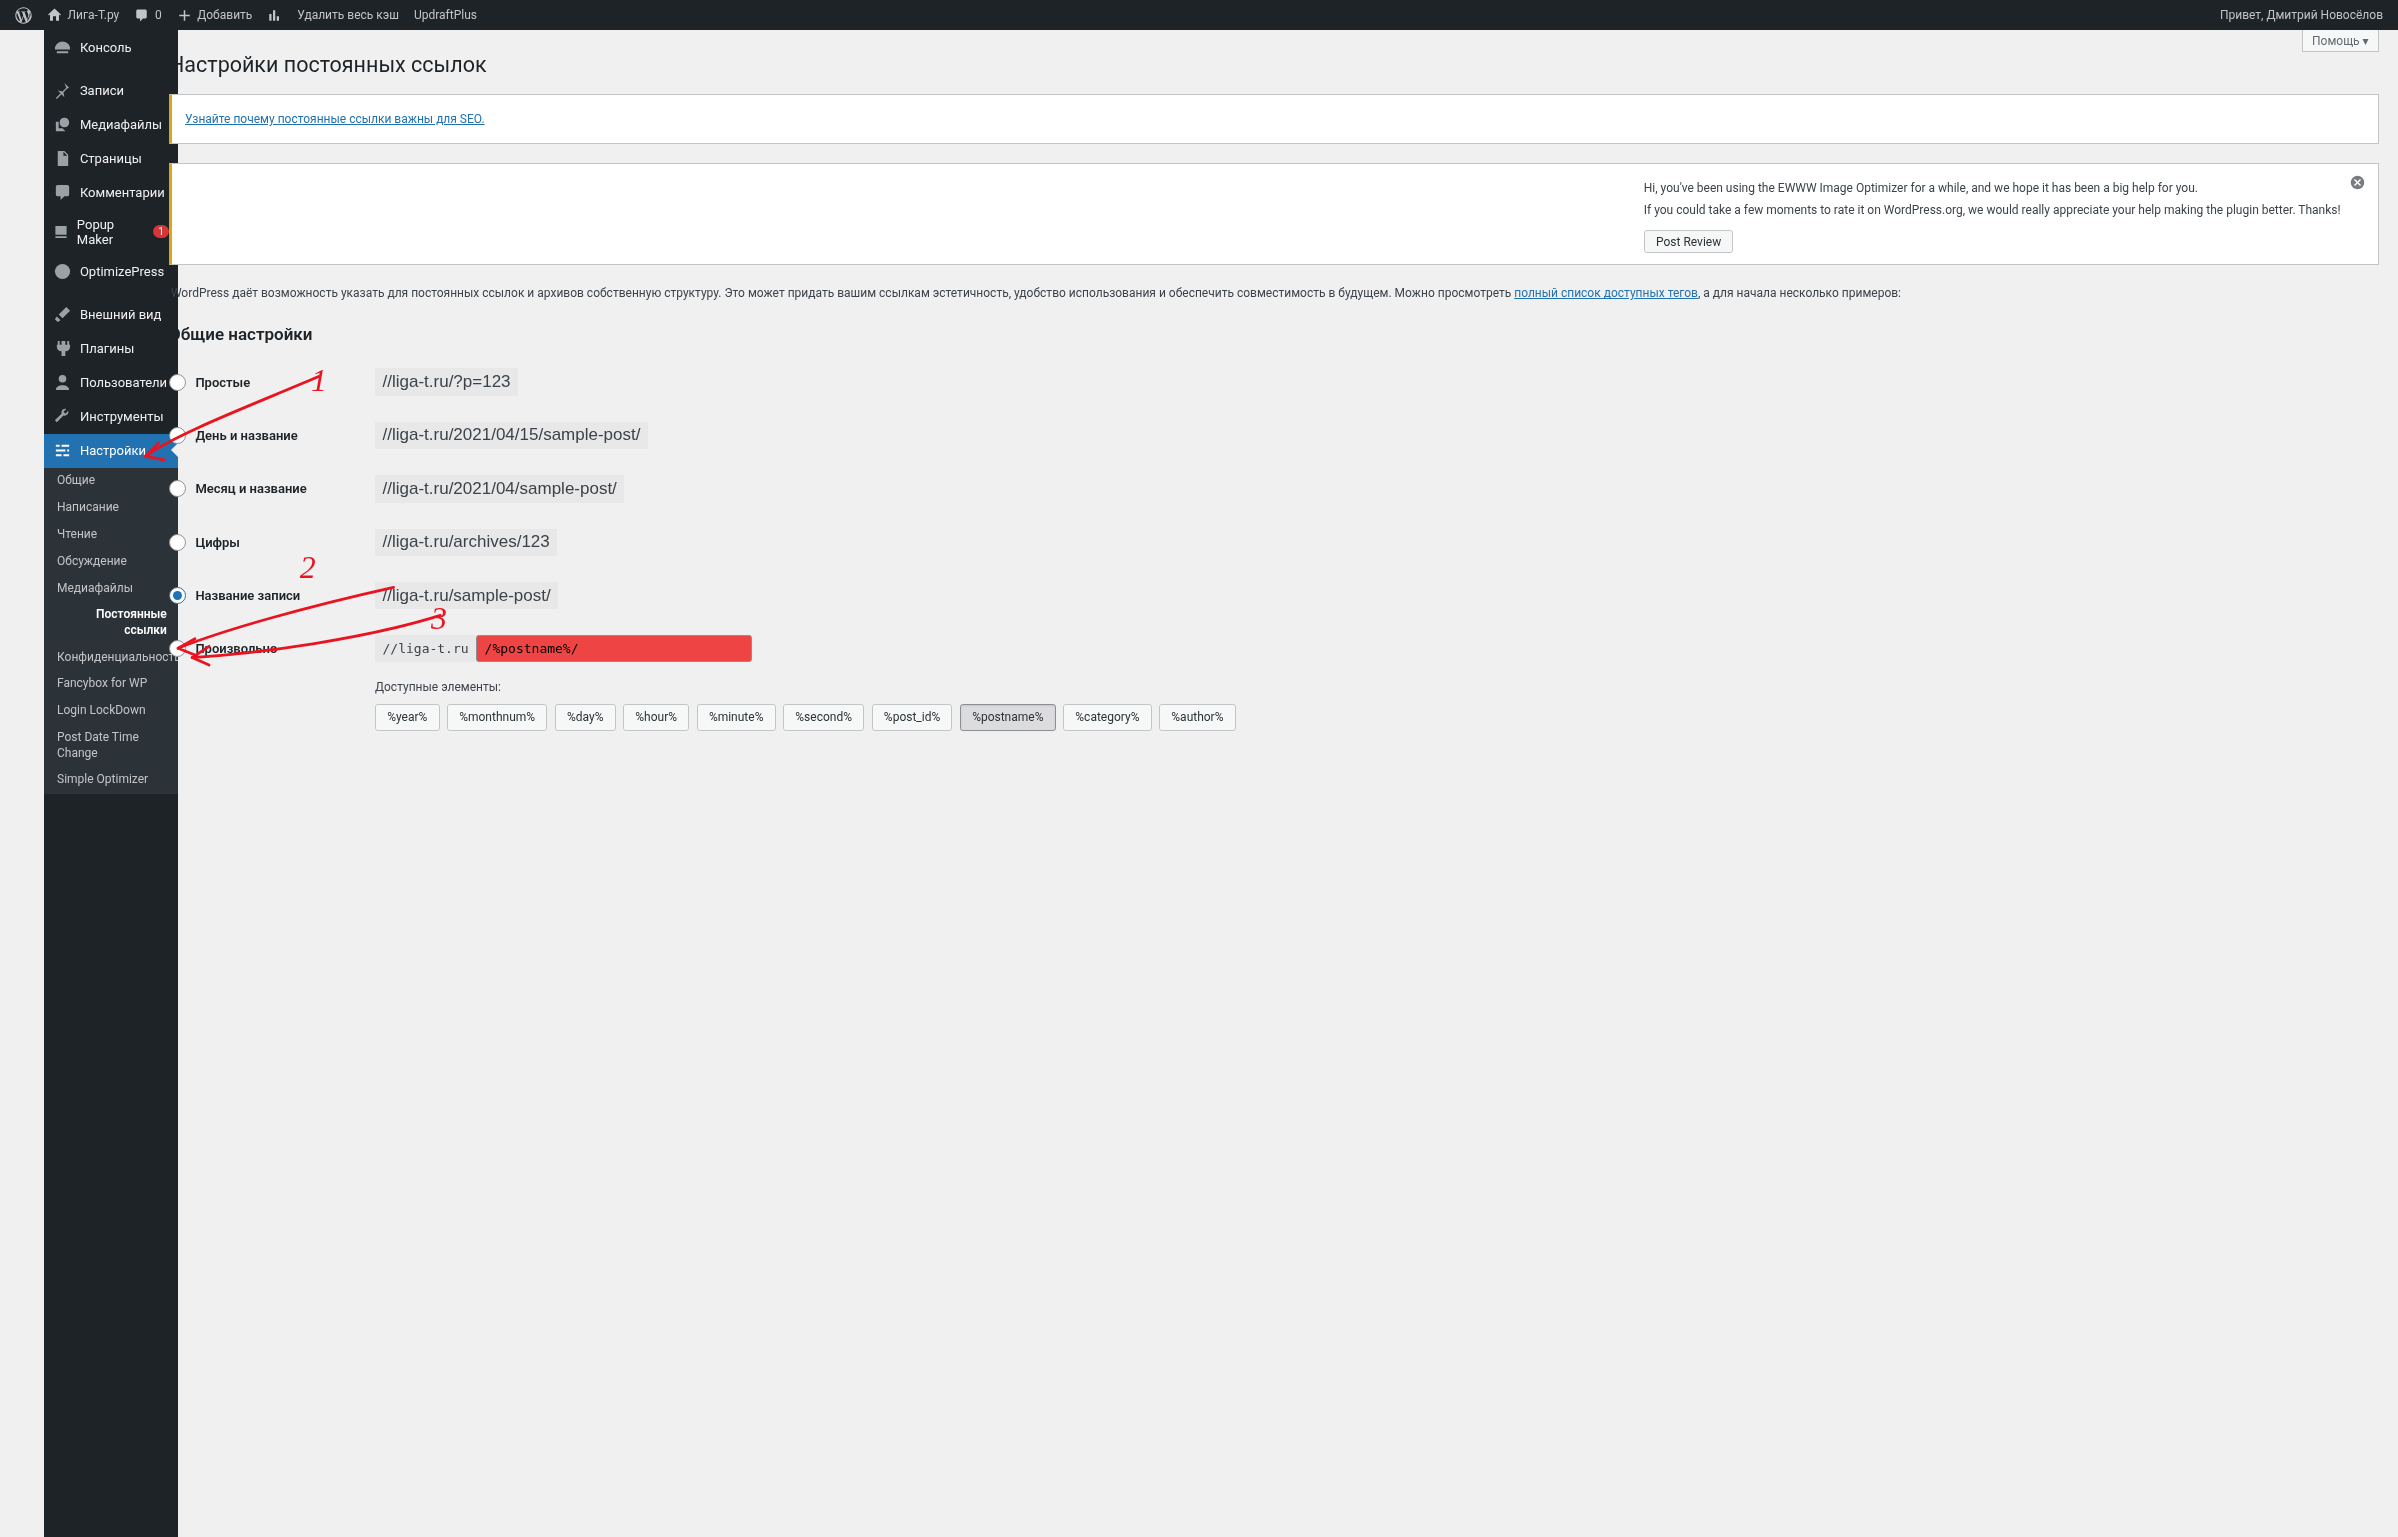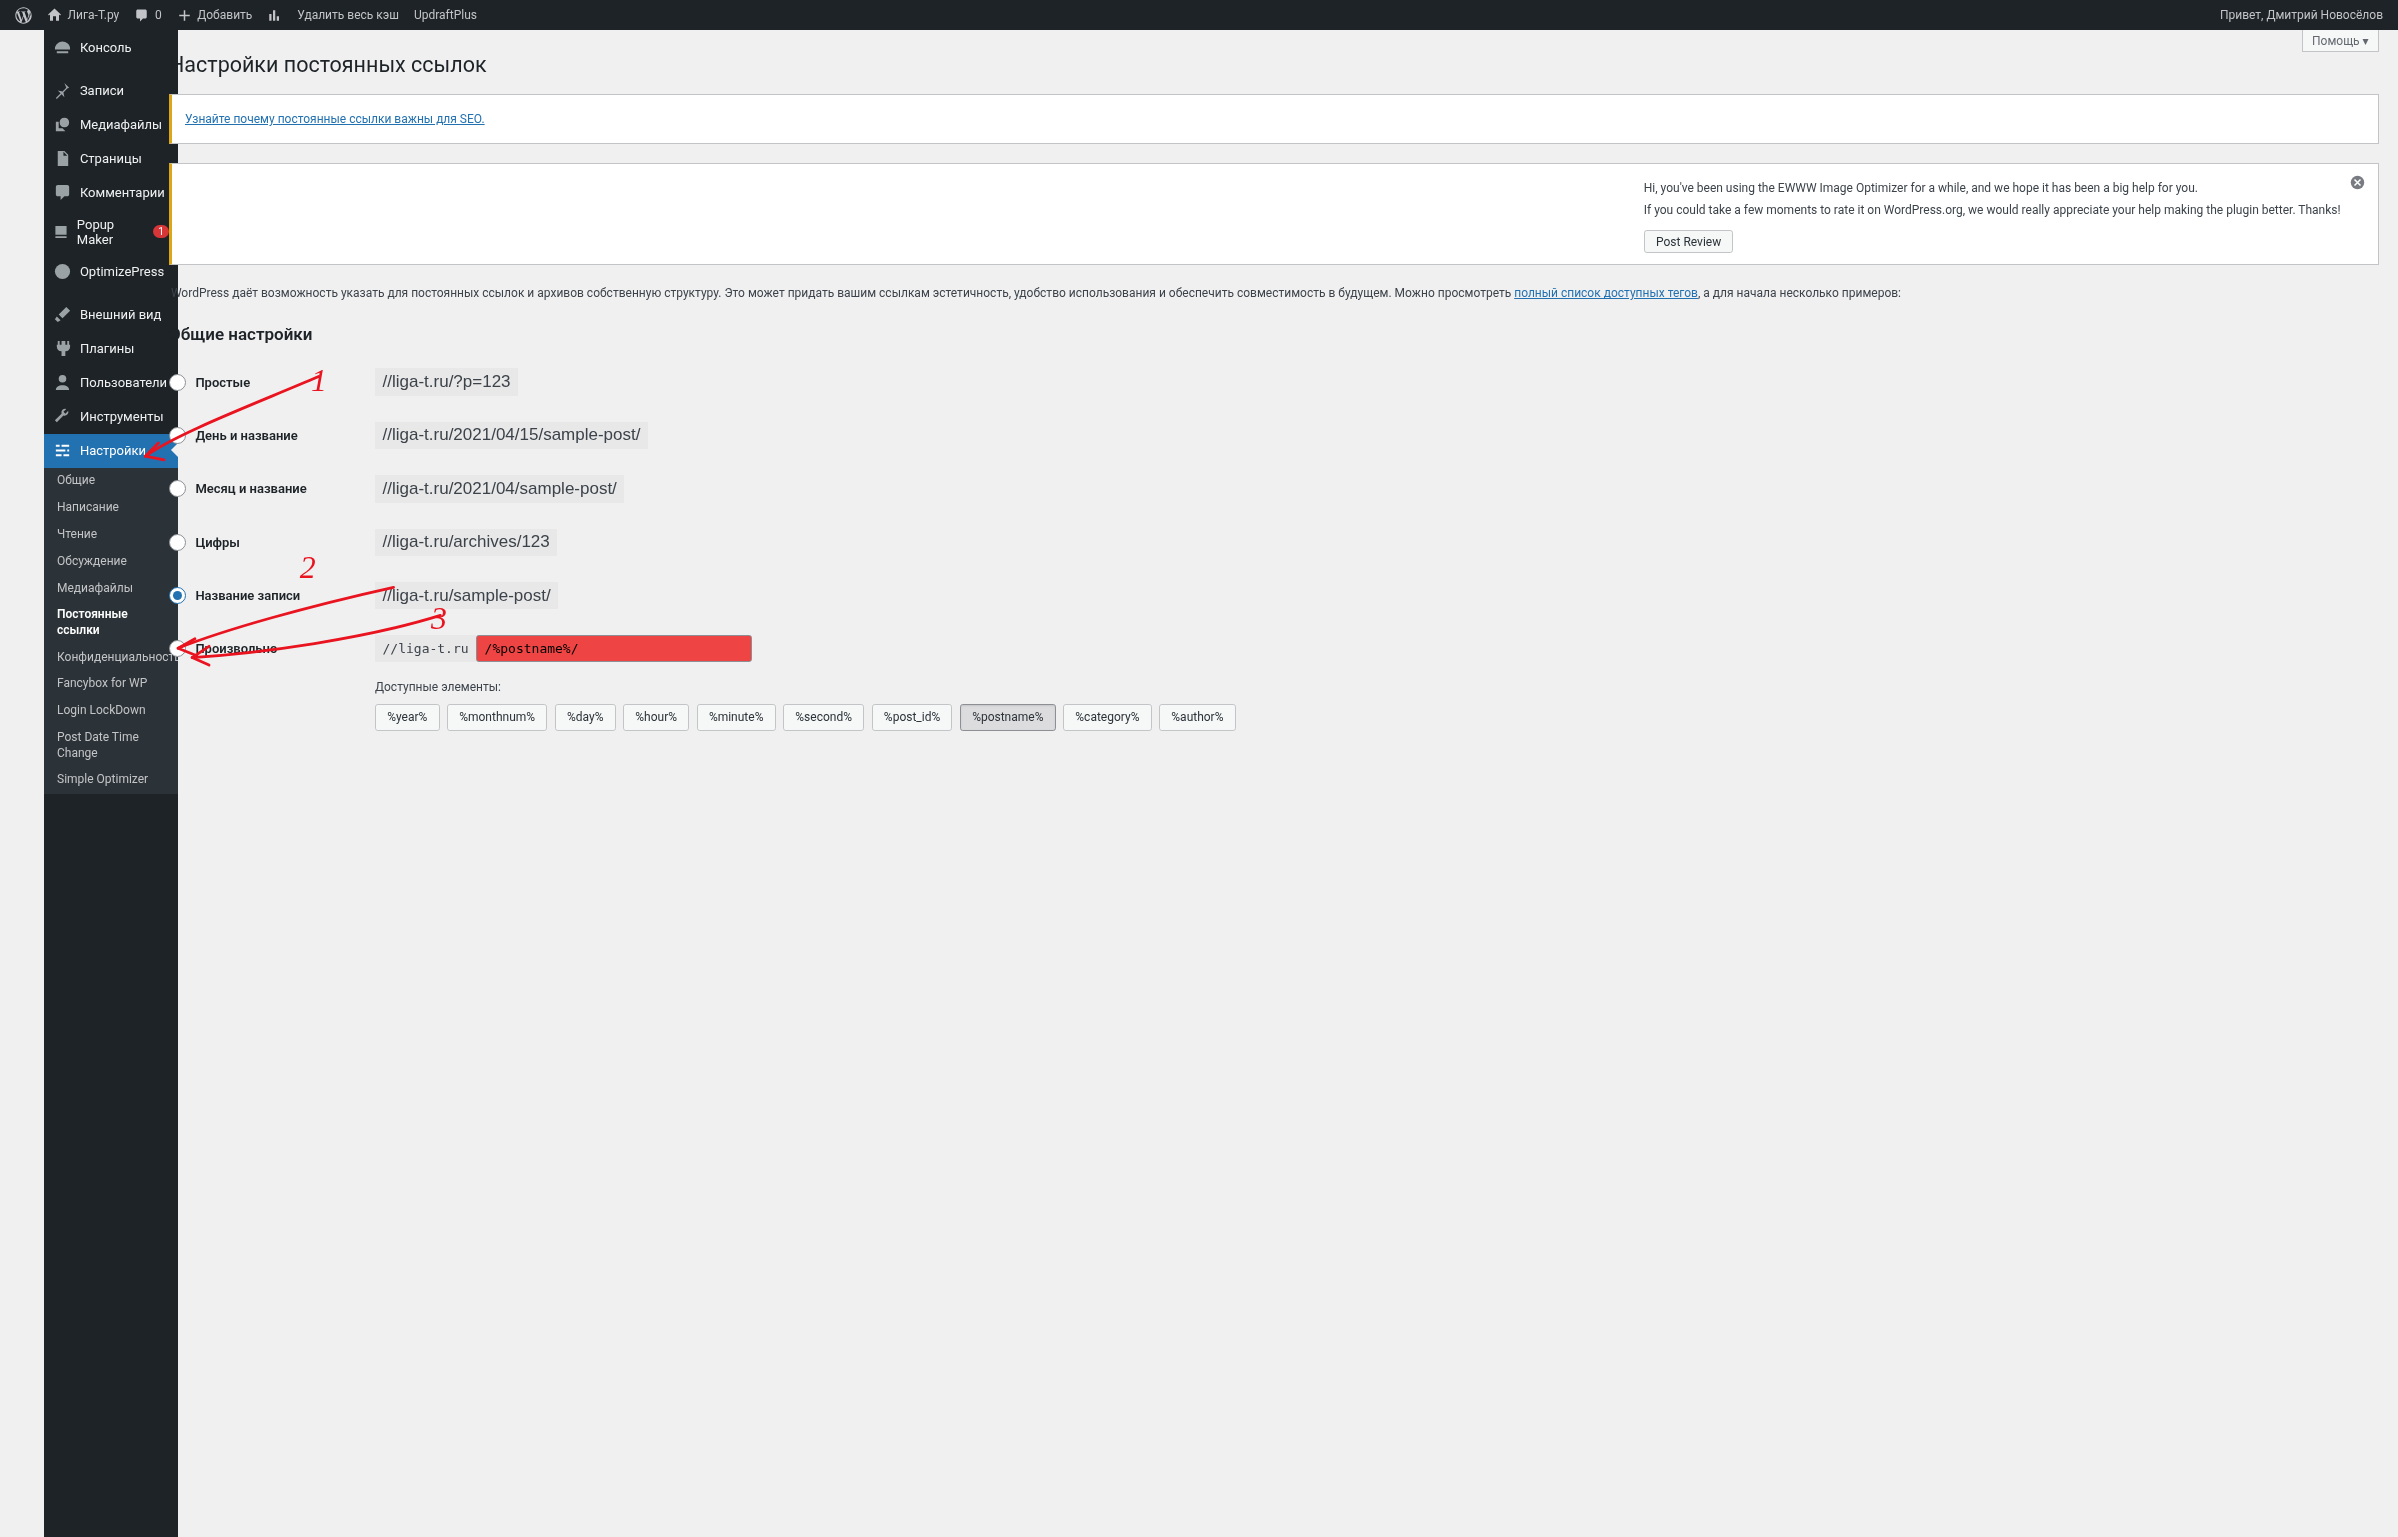--- a/index.html
+++ b/index.html
@@ -14,21 +14,21 @@
   #sidebar { position: fixed; top: 30px; left: 0; bottom: 0; width: 134px; background: #1d2327; color: #c3c4c7; overflow-y: auto; margin-left: 44px; }
   #sidebar .menu-item { display: flex; align-items: center; gap: 7.5px; padding: 7.5px 9.4px; cursor: pointer; color: #f0f0f1; font-size: 13px; position: relative; }
   #sidebar .menu-item svg { width: 19px; height: 19px; fill: rgba(240,246,252,.6); }
   #sidebar .menu-item.active { background: #2271b1; color: #fff; }
   #sidebar .menu-item.active svg { fill: #fff; }
   #sidebar .menu-item.active::after {
     content: ""; position: absolute; right: 0; top: 50%; margin-top: -7.5px;
     border: 7.5px solid transparent; border-right-color: #f0f0f1;
   }
   #sidebar .sub-item { padding: 5.6px 11.2px 5.6px 13px; cursor: pointer; background: #2c3338; color: #c3c4c7; font-size: 12px; line-height: 1.3; }
-  #sidebar .sub-item.current { color: #fff; font-weight: 600; }
+  #sidebar .sub-item.current { color: #fff; font-weight: 600; text-align: right; }
   #sidebar .badge { background: #d63638; color: #fff; border-radius: 9.4px; padding: 0 5.6px; font-size: 10.3px; margin-left: 3.7px; display: inline-block; min-width: 15px; text-align: center; }
   
   #content { margin-left: 150px; margin-top: 30px; padding: 9.4px 19px 56px 19px; position: relative; }
   #help-tab { position: absolute; top: 0; right: 19px; background: #f6f7f7; border: 0.9px solid #c3c4c7; border-top: none; padding: 3.7px 9.4px; cursor: pointer; color: #646970; font-size: 12px; }
   #help-tab::after { content: " ▾"; }
   h1.page-title { font-size: 21.5px; font-weight: 400; margin: 13px 0 17px 0; color: #1d2327; }
   .notice { background: #fff; border: 0.9px solid #c3c4c7; border-left: 3.7px solid #dba617; padding: 11.2px 13px; margin-bottom: 19px; }
   .notice.plain { border-left: 3.7px solid #dba617; display: flex; align-items: flex-start; justify-content: flex-end; gap: 9.4px; }
   .notice h4 { font-size: 13px; font-weight: 700; margin-bottom: 3.7px; color: #1d2327; }
   .notice p { margin: 3.7px 0; line-height: 1.5; }

